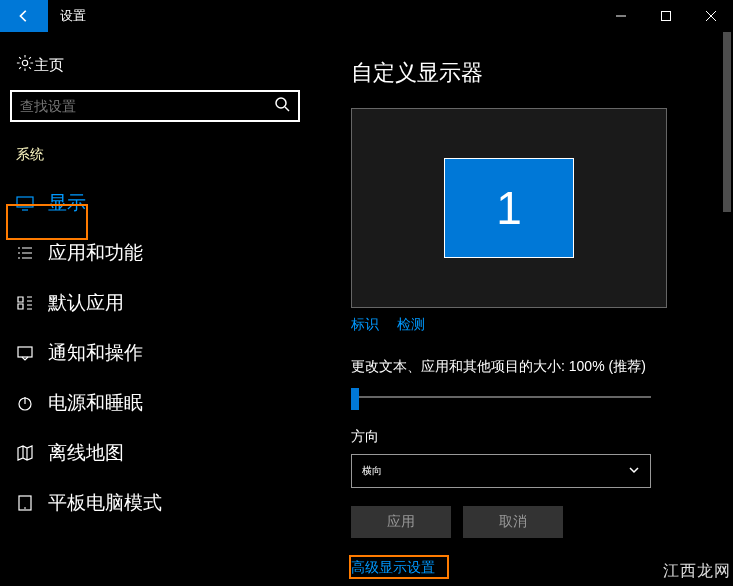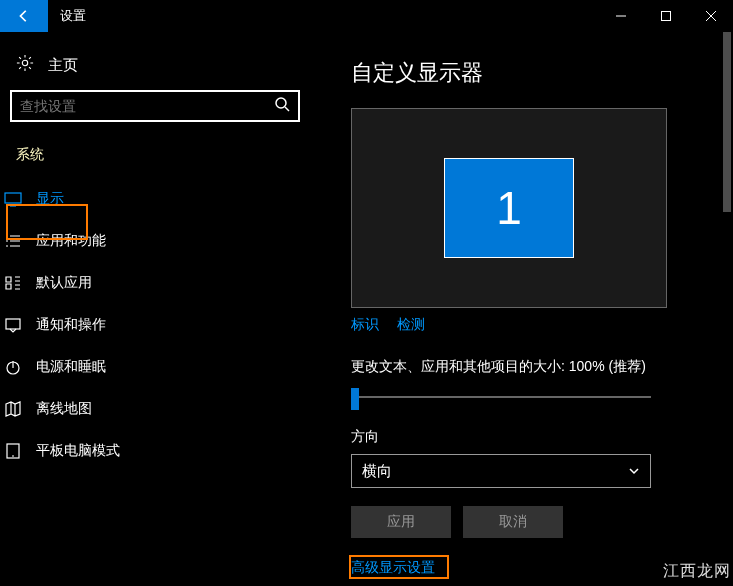--- a/index.html
+++ b/index.html
@@ -9,33 +9,33 @@
 .back-btn { width: 48px; height: 32px; background: #0078d7; display: flex; align-items: center; justify-content: center; }
 .back-btn svg { width: 14px; height: 14px; stroke: #fff; fill: none; stroke-width: 2; }
 .title { margin-left: 12px; font-size: 13px; color: #fff; }
 .sys-btns { margin-left: auto; display: flex; }
 .sys-btn { width: 45px; height: 32px; display: flex; align-items: center; justify-content: center; color: #fff; }
 .sys-btn svg { width: 10px; height: 10px; stroke: #fff; fill: none; stroke-width: 1; }
 
 .content { display: flex; height: calc(100% - 32px); }
 
 .sidebar { width: 315px; padding: 14px 0 0 0; background: #000; }
-.home-row { display: flex; align-items: center; padding: 8px 16px 14px 16px; gap: 14px; }
+.home-row { display: flex; align-items: center; padding: 8px 16px 14px 16px; gap: 0; }
 .gear-icon svg { width: 18px; height: 18px; stroke: #fff; fill: none; stroke-width: 1.2; }
 .home-label { font-size: 15px; }
 
 .search-wrap { padding: 0 10px 20px 10px; }
 .search { width: 290px; height: 32px; background: #000; border: 2px solid #fff; display: flex; align-items: center; padding: 7px 8px; }
 .search input { flex: 1; background: transparent; border: none; outline: none; color: #999; font-size: 14px; }
 .search-icon svg { width: 16px; height: 16px; stroke: #fff; fill: none; stroke-width: 1.5; }
 
 .cat-label { padding: 4px 16px 6px 16px; font-size: 14px; color: #fef9c3; }
 
 .nav { margin-top: 8px; }
-.nav-item { display: flex; align-items: center; gap: 14px; padding: 12px 4px; font-size: 14px; color: #fff; }
+.nav-item { display: flex; align-items: center; gap: 14px; padding: 12px 16px; font-size: 19px; color: #fff; }
 .nav-item .icon { width: 18px; height: 18px; display: flex; align-items: center; justify-content: center; }
 .nav-item .icon svg { width: 18px; height: 18px; stroke: #fff; fill: none; stroke-width: 1.2; }
 .nav-item.active { color: #0099ff; }
 .nav-item.active .icon svg { stroke: #0099ff; }
 .highlight-box { position: absolute; border: 2px solid #ff7b00; pointer-events: none; }
 
 .main { flex: 1; padding: 26px 36px 0 36px; position: relative; }
 .main h1 { font-size: 22px; font-weight: 400; margin-bottom: 20px; }
 
 .monitor-box { width: 316px; height: 200px; border: 1px solid #666; background: #1a1a1a; display: flex; align-items: center; justify-content: center; margin-bottom: 8px; }
@@ -43,21 +43,21 @@
 
 .links-row { display: flex; gap: 18px; margin-bottom: 24px; }
 .link { color: #0099ff; font-size: 14px; }
 
 .scale-label { font-size: 14px; margin-bottom: 10px; }
 .slider { position: relative; width: 300px; height: 24px; margin-bottom: 18px; }
 .slider-track { position: absolute; top: 10px; left: 0; right: 0; height: 2px; background: #666; }
 .slider-thumb { position: absolute; top: 2px; left: 0; width: 8px; height: 22px; background: #0078d7; }
 
 .field-label { font-size: 14px; margin-bottom: 8px; }
-.select { width: 300px; height: 34px; border: 1px solid #999; background: #000; display: flex; align-items: center; justify-content: space-between; padding: 12px 10px; font-size: 15px; margin-bottom: 18px; }
+.select { width: 300px; height: 34px; border: 1px solid #999; background: #000; display: flex; align-items: center; justify-content: space-between; padding: 12px 10px; font-size: 10px; margin-bottom: 18px; }
 .chevron svg { width: 12px; height: 12px; stroke: #fff; fill: none; stroke-width: 1.5; }
 
 .btn-row { display: flex; gap: 12px; margin-bottom: 20px; }
 .btn { width: 100px; height: 32px; background: #333; color: #999; display: flex; align-items: center; justify-content: center; font-size: 14px; }
 
 .adv-link { color: #0099ff; font-size: 14px; display: inline-block; }
 
 .scrollbar { position: absolute; right: 0; top: 32px; width: 12px; height: calc(100% - 32px); background: #000; }
 .scroll-thumb { position: absolute; top: 0; left: 2px; width: 8px; height: 180px; background: #4d4d4d; }
 

